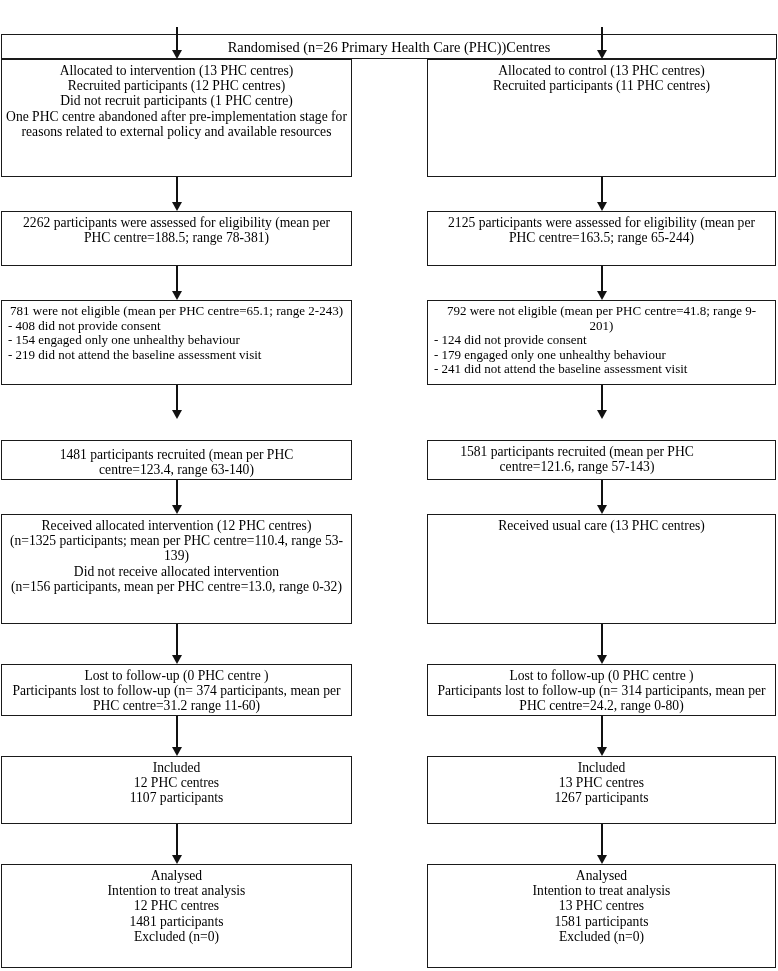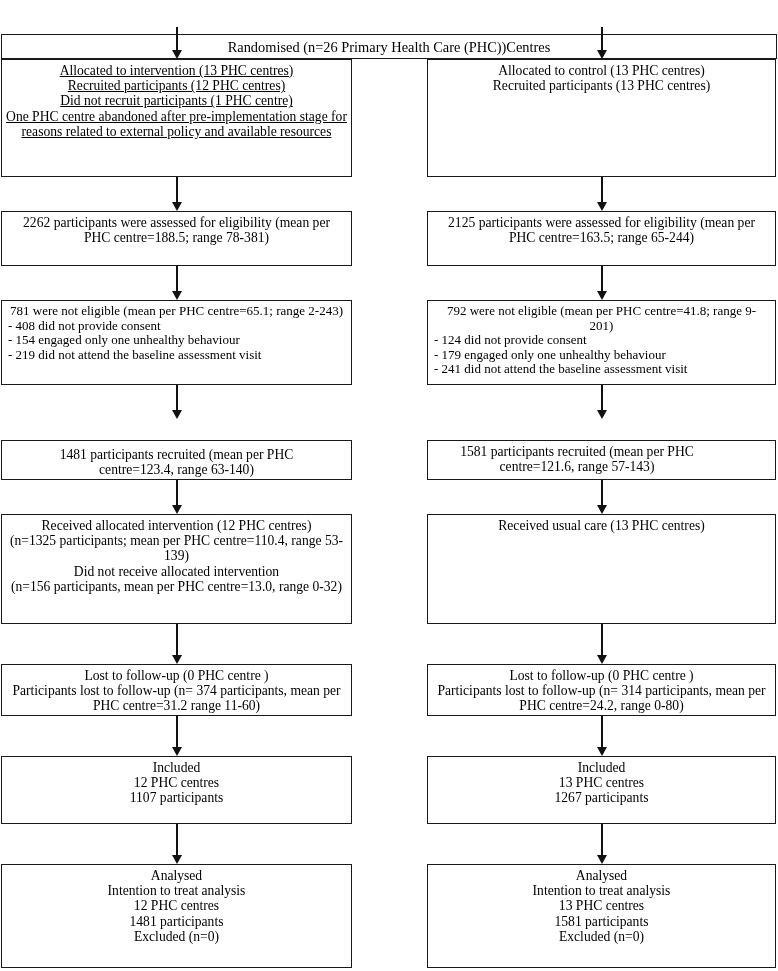--- a/index.html
+++ b/index.html
@@ -78,29 +78,29 @@
 
   <div class="arrow" style="left:176px; top:27px; width:2px; height:32px;">
     <div class="shaft" style="height:23px;"></div>
     <div class="head" style="top:23px;"></div>
   </div>
   <div class="arrow" style="left:601px; top:27px; width:2px; height:32px;">
     <div class="shaft" style="height:23px;"></div>
     <div class="head" style="top:23px;"></div>
   </div>
 
-  <div class="box fs-std" style="left:1px; top:59px; width:351px; height:118px;text-decoration:underline;">
+  <div class="box fs-std" style="left:1px; top:59px; width:351px; height:118px;">
     <span class="line">Allocated to intervention (13 PHC centres)</span>
     <span class="line">Recruited participants (12 PHC centres)</span>
     <span class="line">Did not recruit participants (1 PHC centre)</span>
     <span class="line wrapable">One PHC centre abandoned after pre-implementation stage for reasons related to external policy and available resources</span>
   </div>
   <div class="box fs-std" style="left:427px; top:59px; width:349px; height:118px;">
     <span class="line">Allocated to control (13 PHC centres)</span>
-    <span class="line">Recruited participants (13 PHC centres)</span>
+    <span class="line">Recruited participants (11 PHC centres)</span>
   </div>
 
   <div class="arrow" style="left:176px; top:177px; width:2px; height:34px;">
     <div class="shaft" style="height:25px;"></div>
     <div class="head" style="top:25px;"></div>
   </div>
   <div class="arrow" style="left:601px; top:177px; width:2px; height:34px;">
     <div class="shaft" style="height:25px;"></div>
     <div class="head" style="top:25px;"></div>
   </div>

